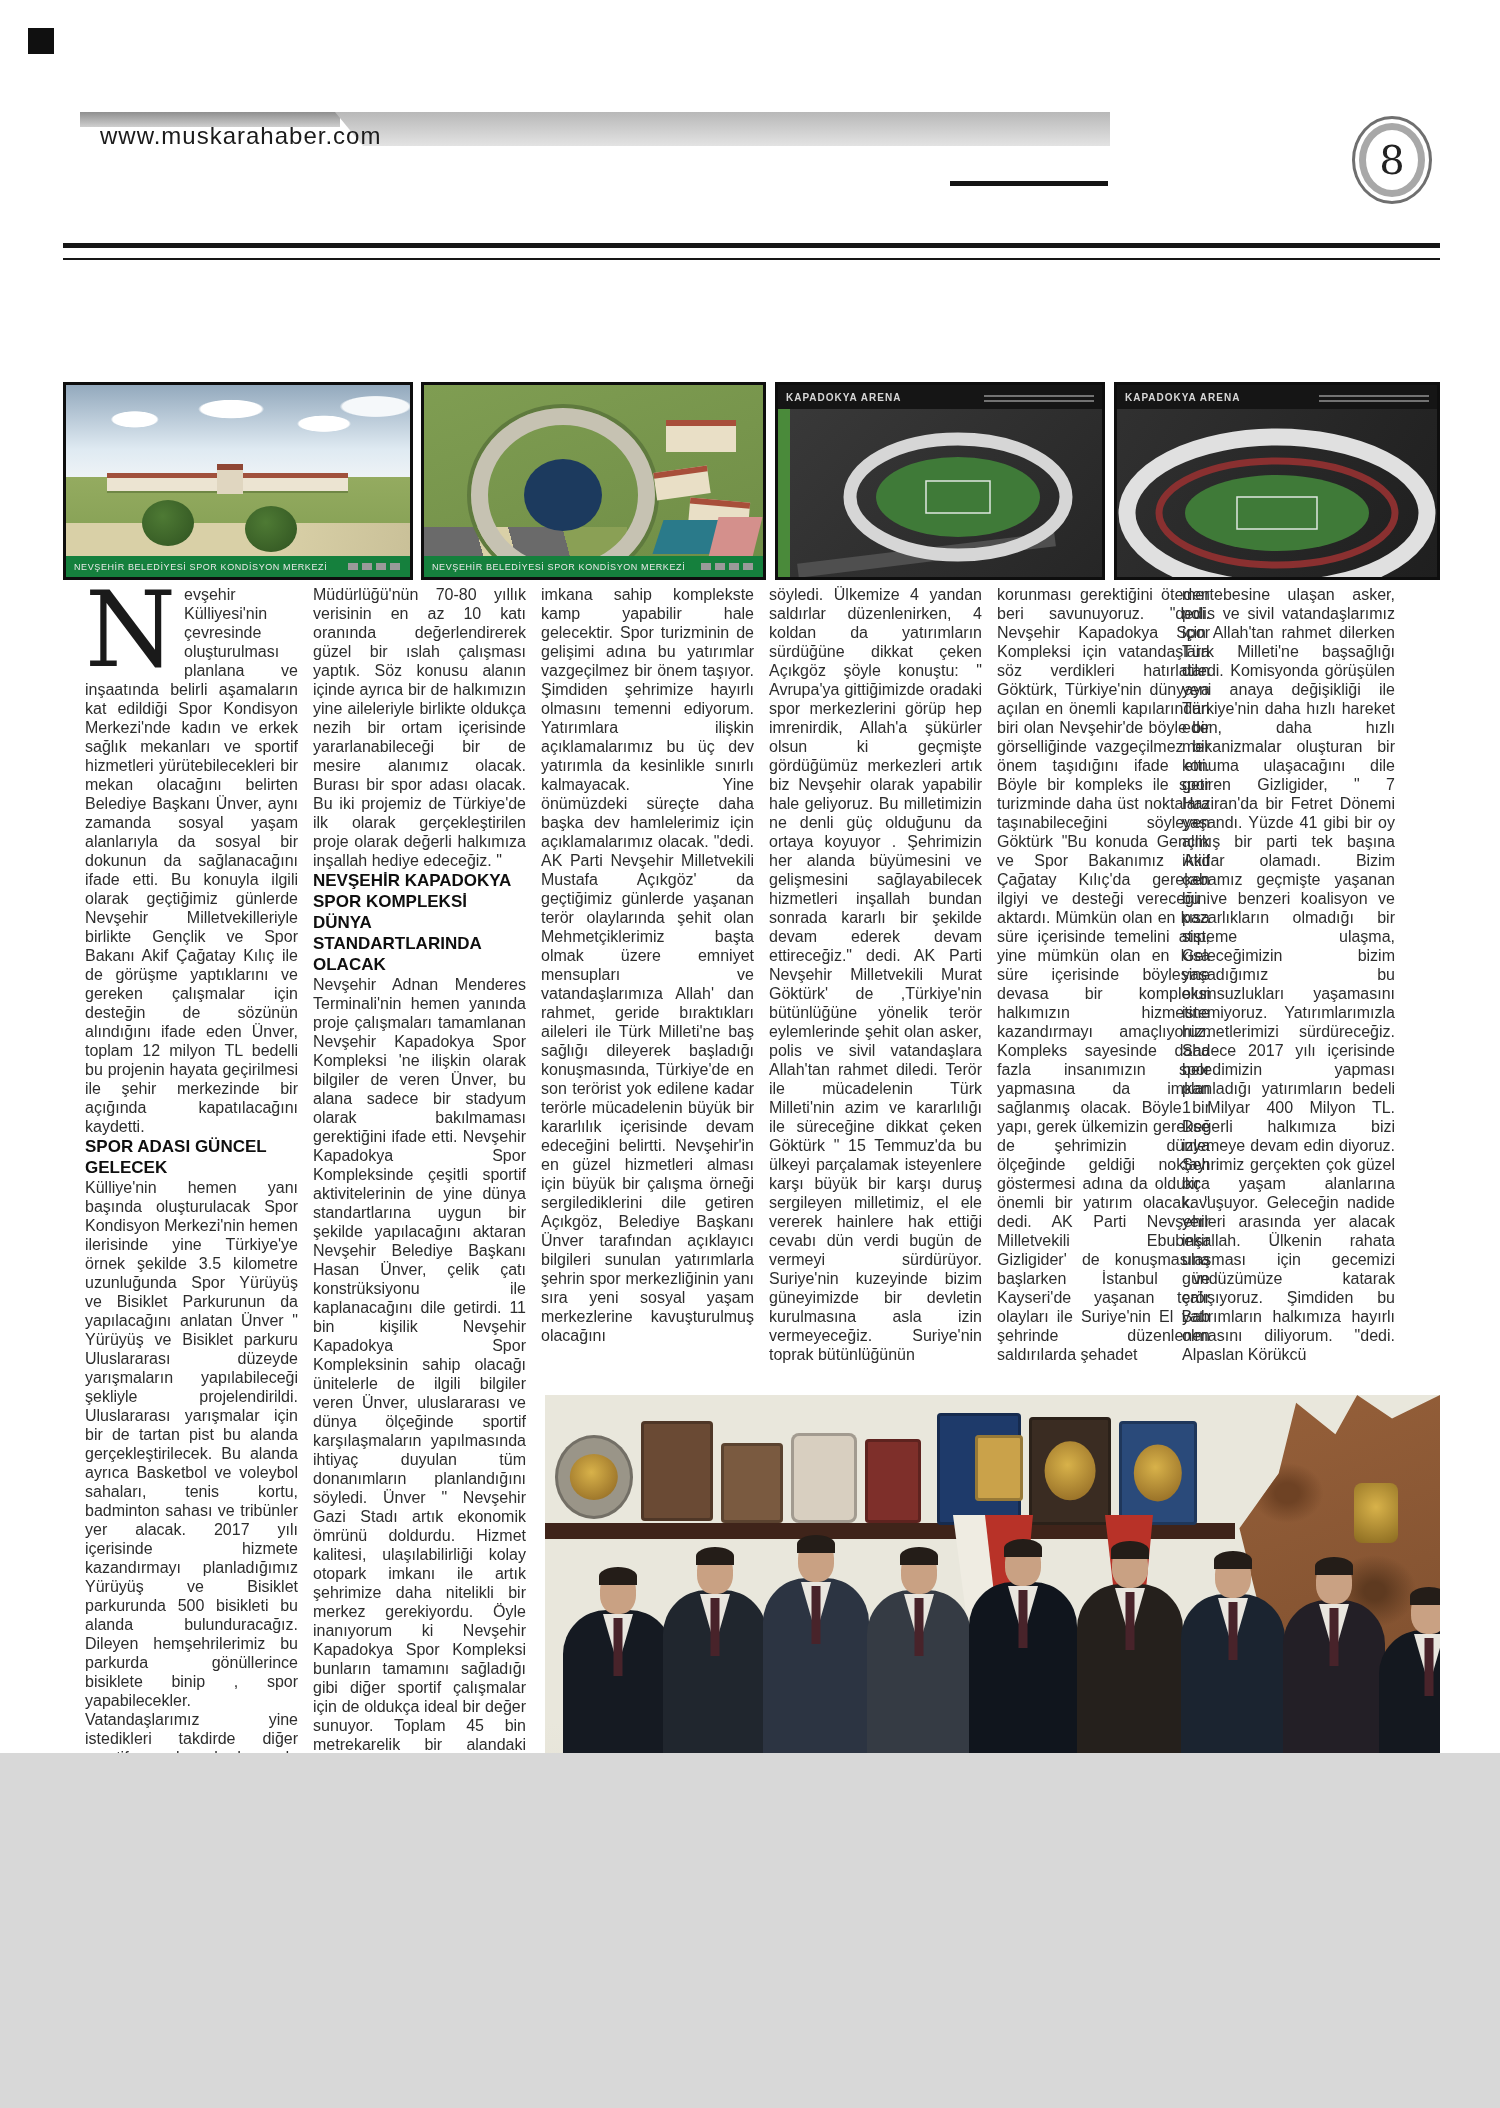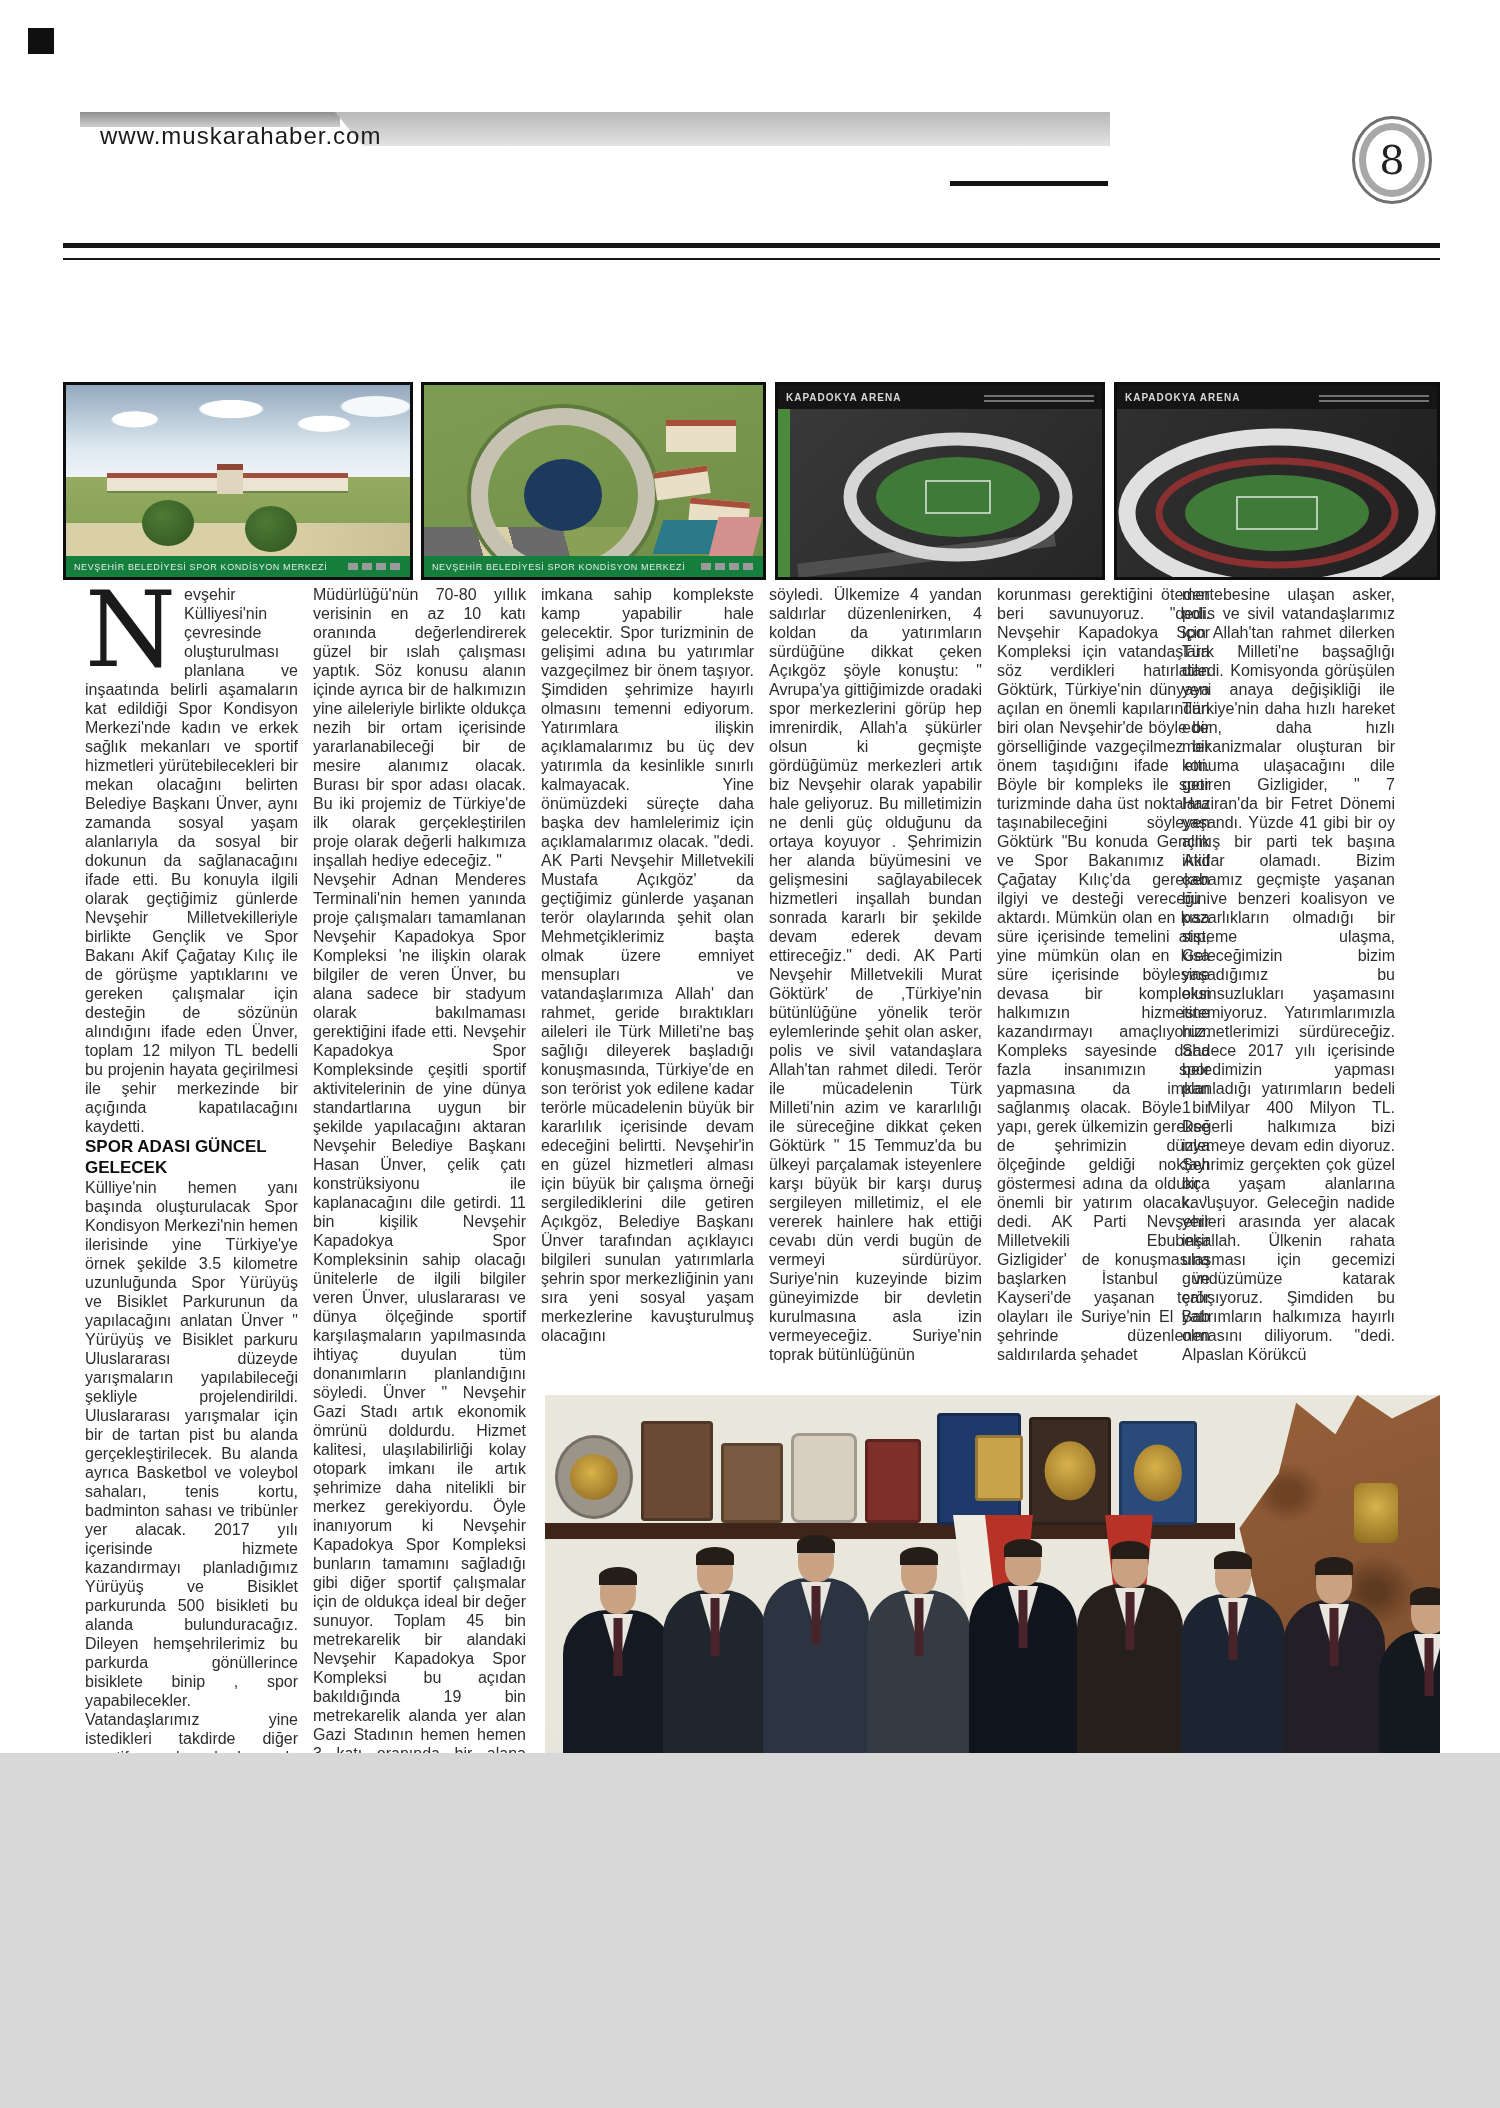--- a/index.html
+++ b/index.html
@@ -206,20 +206,21 @@
   </div>
 
   <div id="columns" class="columns" data-interactable="false">
       <div class="col" data-interactable="false" style="left: 85px; height: 1400px;">
         <p data-interactable="false"><span class="dropcap" data-interactable="false">N</span>evşehir Külliyesi'nin çevresinde oluşturulması planlana ve inşaatında belirli aşamaların kat edildiği Spor Kondisyon Merkezi'nde kadın ve erkek sağlık mekanları ve sportif hizmetleri yürütebilecekleri bir mekan olacağını belirten Belediye Başkanı Ünver,  aynı zamanda sosyal yaşam alanlarıyla da sosyal bir dokunun da sağlanacağını ifade etti. Bu konuyla ilgili olarak geçtiğimiz günlerde Nevşehir Milletvekilleriyle birlikte Gençlik ve Spor Bakanı Akif Çağatay Kılıç ile de görüşme yaptıklarını ve gereken çalışmalar için desteğin de sözünün alındığını ifade eden Ünver, toplam 12 milyon TL bedelli bu projenin hayata geçirilmesi ile şehir merkezinde bir açığında kapatılacağını kaydetti.</p>
         <div class="subhead" data-interactable="false">SPOR ADASI GÜNCEL GELECEK</div>
         <p data-interactable="false">Külliye'nin hemen yanı başında oluşturulacak Spor Kondisyon Merkezi'nin hemen ilerisinde yine Türkiye'ye örnek şekilde 3.5 kilometre uzunluğunda Spor Yürüyüş ve Bisiklet Parkurunun da yapılacağını anlatan Ünver " Yürüyüş ve Bisiklet parkuru Uluslararası düzeyde yarışmaların yapılabileceği şekliyle projelendirildi. Uluslararası yarışmalar için bir de tartan pist bu alanda gerçekleştirilecek. Bu alanda ayrıca Basketbol ve voleybol sahaları, tenis kortu, badminton sahası ve tribünler yer alacak. 2017 yılı içerisinde hizmete kazandırmayı planladığımız Yürüyüş ve Bisiklet parkurunda 500 bisikleti bu alanda bulunduracağız. Dileyen hemşehrilerimiz bu parkurda gönüllerince bisiklete binip , spor yapabilecekler. Vatandaşlarımız yine istedikleri  takdirde diğer sportif çalışmalarda da bulunabilecekler.  Bosna-Hersek' deki Mostar Köprüsünü hatırlatan bir de Mostar Köprüsü oluşturuyoruz, bunun yanında lokanta ve cafeterya da yer alacak. Diğer yanda bu alanda 2 kilometre uzunluğunda bir dere ıslah projesini de geçekleştirdik. Meteoroloji Genel</p>
       </div>
       <div class="col" data-interactable="false" style="left: 313px; height: 1405px;">
         <p data-interactable="false">Müdürlüğü'nün 70-80 yıllık verisinin en az 10 katı oranında değerlendirerek güzel bir ıslah çalışması yaptık. Söz konusu alanın içinde ayrıca bir de halkımızın yine aileleriyle birlikte oldukça nezih bir ortam içerisinde yararlanabileceği bir de mesire alanımız olacak. Burası bir spor adası olacak. Bu iki projemiz de Türkiye'de ilk olarak gerçekleştirilen proje olarak değerli halkımıza inşallah hediye edeceğiz. "</p>
+        <div class="subhead" data-interactable="false">NEVŞEHİR KAPADOKYA SPOR KOMPLEKSİ DÜNYA STANDARTLARINDA OLACAK</div>
         <p data-interactable="false">Nevşehir Adnan Menderes Terminali'nin hemen yanında proje çalışmaları tamamlanan Nevşehir Kapadokya Spor Kompleksi 'ne ilişkin olarak bilgiler de veren Ünver, bu alana sadece bir stadyum olarak bakılmaması gerektiğini ifade etti.  Nevşehir Kapadokya Spor Kompleksinde çeşitli sportif aktivitelerinin de yine dünya standartlarına uygun bir şekilde yapılacağını aktaran Nevşehir Belediye Başkanı Hasan Ünver, çelik çatı konstrüksiyonu ile kaplanacağını dile getirdi. 11 bin kişilik Nevşehir Kapadokya Spor Kompleksinin sahip olacağı ünitelerle de ilgili bilgiler veren Ünver, uluslararası ve dünya ölçeğinde sportif karşılaşmaların yapılmasında ihtiyaç duyulan tüm donanımların planlandığını söyledi. Ünver " Nevşehir Gazi Stadı artık ekonomik ömrünü doldurdu. Hizmet kalitesi, ulaşılabilirliği kolay otopark imkanı ile artık şehrimize daha nitelikli bir merkez gerekiyordu. Öyle inanıyorum ki Nevşehir Kapadokya Spor Kompleksi  bunların tamamını sağladığı gibi diğer sportif çalışmalar için de oldukça ideal bir değer sunuyor. Toplam 45 bin metrekarelik bir alandaki Nevşehir Kapadokya Spor Kompleksi bu açıdan bakıldığında 19 bin metrekarelik alanda yer alan Gazi Stadının hemen hemen 3 katı oranında bir alana sahip. Önümüzdeki süreçte yine bu alan yakınlarında bir de spor salonunun yapımını planlıyoruz. Sadece ülkemiz futbol takımları değil, dünya takımlarının da her türlü</p>
       </div>
       <div class="col" data-interactable="false" style="left: 541px; height: 805px;">
         <p data-interactable="false">imkana sahip komplekste kamp yapabilir hale gelecektir. Spor turizminin de gelişimi adına bu yatırımlar vazgeçilmez bir önem taşıyor. Şimdiden şehrimize hayırlı olmasını temenni ediyorum. Yatırımlara ilişkin açıklamalarımız bu üç dev yatırımla da kesinlikle sınırlı kalmayacak. Yine önümüzdeki süreçte daha  başka dev hamlelerimiz için açıklamalarımız olacak. "dedi. AK Parti Nevşehir Milletvekili Mustafa Açıkgöz' da geçtiğimiz günlerde yaşanan terör olaylarında şehit olan Mehmetçiklerimiz başta olmak üzere emniyet mensupları ve vatandaşlarımıza Allah' dan rahmet, geride bıraktıkları aileleri ile Türk Milleti'ne baş sağlığı dileyerek başladığı konuşmasında, Türkiye'de en son terörist  yok edilene kadar terörle  mücadelenin büyük bir kararlılık içerisinde devam edeceğini belirtti. Nevşehir'in en güzel hizmetleri alması için büyük bir çalışma örneği sergilediklerini dile getiren Açıkgöz, Belediye Başkanı Ünver tarafından açıklayıcı bilgileri sunulan yatırımlarla şehrin spor merkezliğinin yanı sıra yeni sosyal yaşam merkezlerine kavuşturulmuş olacağını</p>
       </div>
       <div class="col" data-interactable="false" style="left: 769px; height: 805px;">
         <p data-interactable="false">söyledi. Ülkemize 4 yandan saldırlar düzenlenirken, 4 koldan da yatırımların sürdüğüne dikkat çeken Açıkgöz şöyle konuştu: " Avrupa'ya gittiğimizde oradaki spor merkezlerini görüp hep imrenirdik, Allah'a şükürler olsun ki geçmişte gördüğümüz merkezleri artık biz Nevşehir olarak yapabilir hale geliyoruz. Bu milletimizin ne denli güç olduğunu da ortaya koyuyor . Şehrimizin her alanda  büyümesini ve gelişmesini sağlayabilecek hizmetleri inşallah bundan sonrada kararlı bir şekilde devam ederek devam ettireceğiz." dedi. AK Parti Nevşehir Milletvekili Murat Göktürk' de ,Türkiye'nin bütünlüğüne yönelik terör eylemlerinde şehit olan asker, polis ve sivil vatandaşlara Allah'tan rahmet diledi. Terör ile mücadelenin Türk Milleti'nin azim ve kararlılığı ile süreceğine dikkat çeken Göktürk "  15 Temmuz'da  bu ülkeyi parçalamak isteyenlere karşı büyük bir karşı duruş sergileyen milletimiz, el ele vererek  hainlere hak ettiği cevabı dün verdi bugün de vermeyi sürdürüyor. Suriye'nin kuzeyinde bizim güneyimizde bir devletin kurulmasına asla izin vermeyeceğiz. Suriye'nin toprak bütünlüğünün</p>
       </div>
       <div class="col" data-interactable="false" style="left: 997px; height: 805px;">
         <p data-interactable="false">korunması gerektiğini öteden beri savunuyoruz. "dedi. Nevşehir Kapadokya Spor Kompleksi  için vatandaşlara söz verdikleri hatırlatan Göktürk, Türkiye'nin dünyaya açılan en önemli kapılarından biri olan Nevşehir'de böyle bir görselliğinde vazgeçilmez bir önem taşıdığını ifade etti. Böyle bir kompleks ile spor turizminde daha üst noktalara taşınabileceğini söyleyen Göktürk "Bu konuda Gençlik ve Spor Bakanımız Akif Çağatay Kılıç'da gereken ilgiyi ve desteği vereceğini aktardı. Mümkün olan en kısa süre içerisinde temelini atıp, yine mümkün olan en kısa süre içerisinde böylesine devasa bir kompleksi halkımızın hizmetine kazandırmayı amaçlıyoruz. Kompleks sayesinde daha fazla insanımızın spor yapmasına da imkan sağlanmış olacak. Böyle bir yapı, gerek ülkemizin gerekse de şehrimizin dünya ölçeğinde geldiği noktayı göstermesi adına da oldukça önemli bir yatırım olacak. " dedi. AK Parti Nevşehir Milletvekili Ebubekir Gizligider' de konuşmasına başlarken  İstanbul ve Kayseri'de yaşanan terör olayları ile Suriye'nin El Bab şehrinde düzenlenen saldırılarda şehadet</p>

